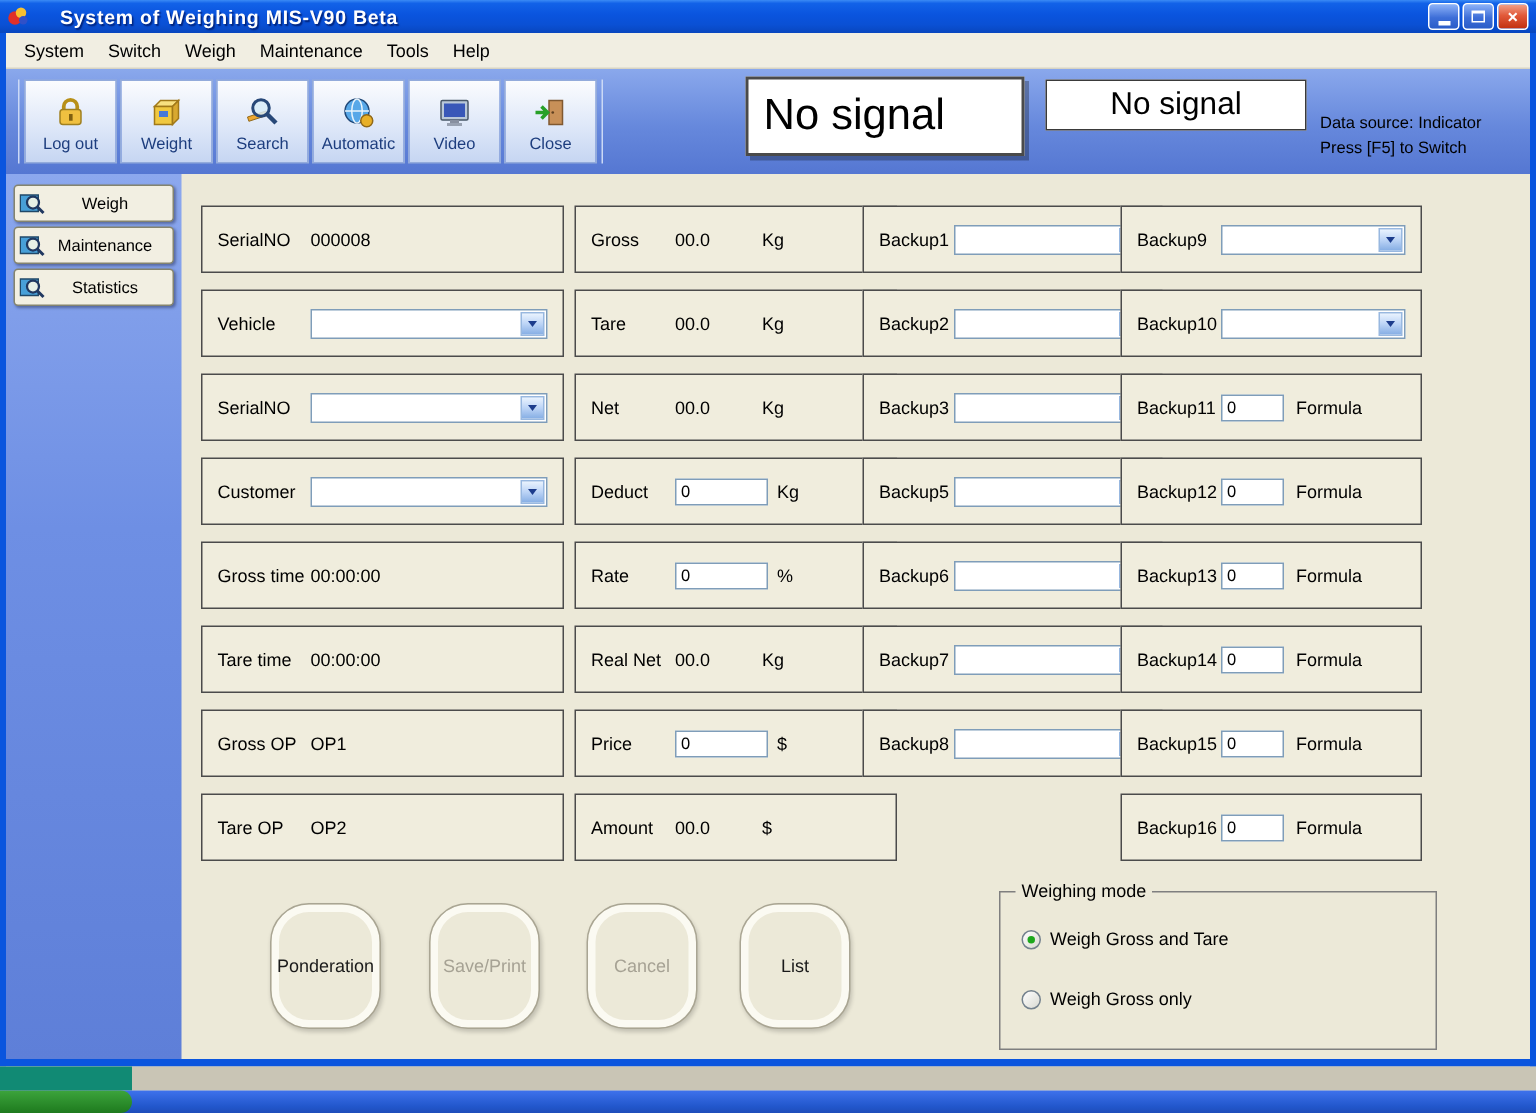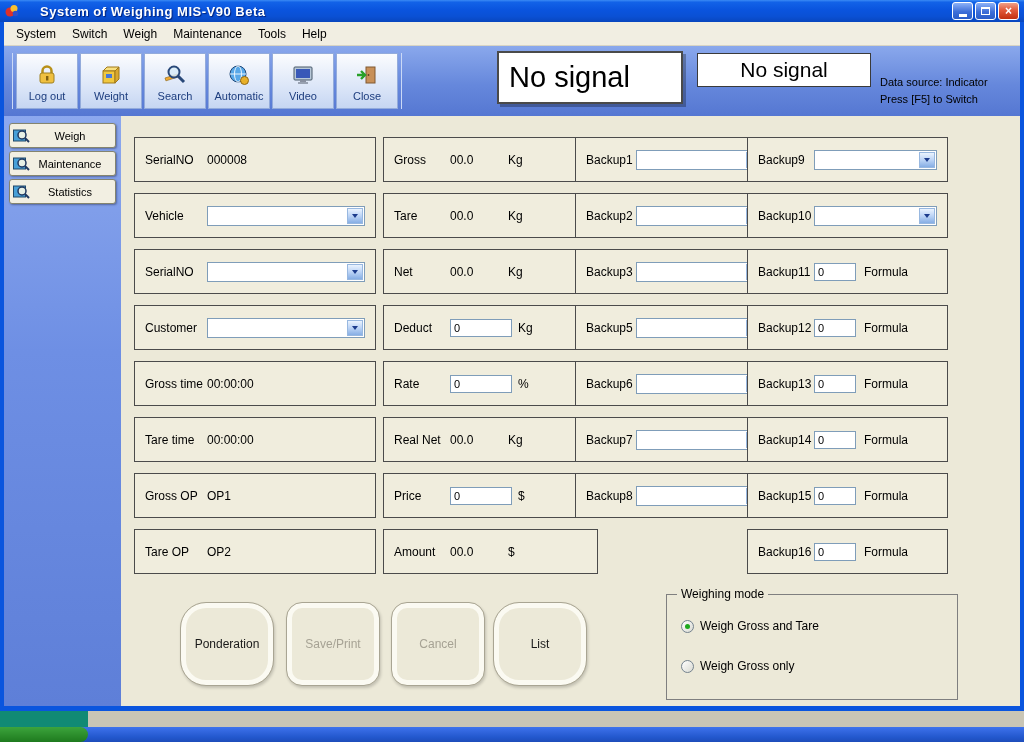--- a/index.html
+++ b/index.html
@@ -72,25 +72,25 @@
     display:flex; align-items:center; justify-content:center; }
   .combo-btn i { width:0; height:0; border-left:3px solid transparent; border-right:3px solid transparent;
     border-top:4px solid #1C3C8C; }
 
   .tinput { height:18px; border:1px solid #7F9DB9; background:#fff; font-size:11px; padding:0 3px;
     font-family:"Liberation Sans",sans-serif; }
   .wi62 { width:62px; } .wi42 { width:42px; }
   .ml6 { margin-left:6px; }
 
   
-  .bigbtn { position:absolute; top:602px; width:94px; height:84px; border-radius:26px;
+  .bigbtn { position:absolute; top:602px; width:74px; height:84px; border-radius:26px;
     background:#ECE9D8; border:1px solid #A9A593; box-shadow:inset 0 0 0 5px #FBFAF2, 1px 2px 3px rgba(0,0,0,0.18);
     font-size:12px; color:#1A1A1A; display:flex; align-items:center; justify-content:center;
     font-family:"Liberation Sans",sans-serif; }
-  .bigbtn.disabled { color:#A6A294;border-radius:16px; }
+  .bigbtn.disabled { color:#A6A294; }
 
   .group { position:absolute; left:666px; top:594px; width:292px; height:106px; border:1px solid #7F7F7F; }
   .gtitle { position:absolute; top:-8px; left:10px; background:#ECE9D8; padding:0 4px; font-size:12px; }
   .ropt { position:absolute; left:14px; display:flex; align-items:center; gap:6px; font-size:12px; }
   .radio { width:13px; height:13px; border-radius:50%; border:1px solid #74828E;
     background:linear-gradient(135deg,#ffffff,#D9DAD2); position:relative; flex-shrink:0; }
   .radio.sel::after { content:''; position:absolute; left:3px; top:3px; right:3px; bottom:3px;
     border-radius:50%; background:#1DA81D; }
 
   

